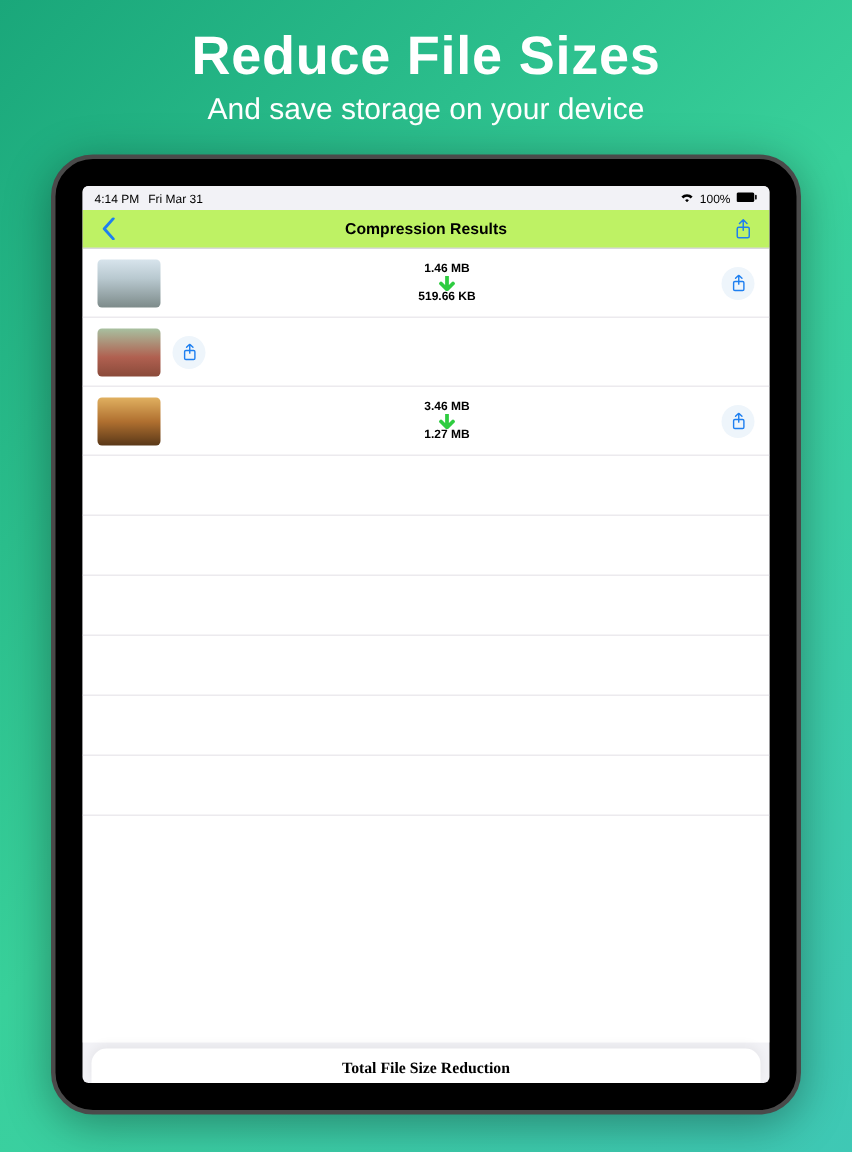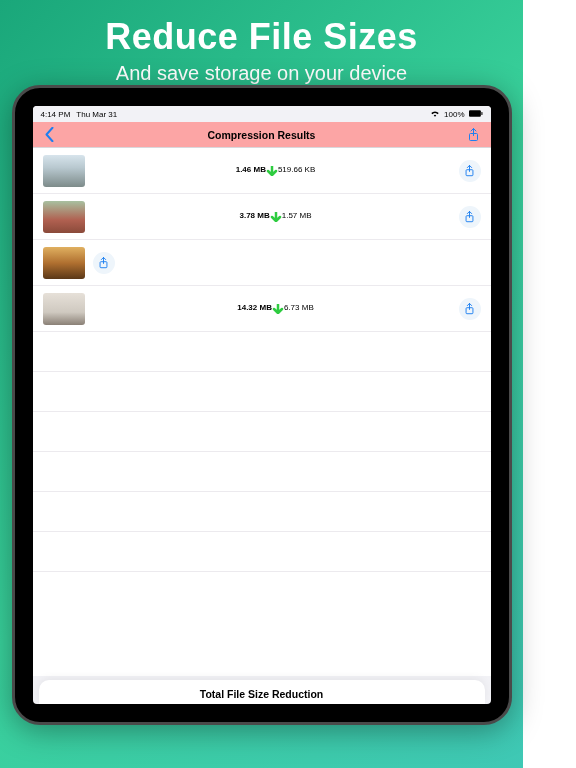--- a/index.html
+++ b/index.html
@@ -1,25 +1,26 @@
 <!DOCTYPE html>
 <html><head>
 <meta charset="utf-8">
 <style>
   * { margin: 0; padding: 0; box-sizing: border-box; }
   html, body { width: 576px; height: 768px; overflow: hidden; font-family: -apple-system, "Helvetica Neue", Arial, sans-serif; }
   .bg {
-    width: 523px; height: 768px;
+    width: 568px; height: 768px;
     background: linear-gradient(135deg, #1aa77a 0%, #39d19b 50%, #3fc8b5 100%);
     display: flex; flex-direction: column; align-items: center;
   }
   .hero-title { color: #fff; font-size: 36px; font-weight: 700; margin-top: 16px; letter-spacing: .5px; }
   .hero-sub { color: #fff; font-size: 20px; font-weight: 400; margin-top: 4px; }
 
   .device {
+    margin-top: 18px;
     width: 500px; height: 640px;
     background: #000;
     border: 3px solid #4a4a4a;
     border-radius: 28px;
     padding: 18px;
     box-shadow: 0 6px 30px rgba(0,0,0,.35);
   }
   .screen {
     width: 100%; height: 100%;
     background: #f2f2f6;
@@ -30,21 +31,21 @@
 
   .status-bar {
     height: 16px; padding: 0 8px;
     display: flex; justify-content: space-between; align-items: center;
     font-size: 8px; color: #000; background: #f2f2f6;
   }
   .status-left { display: flex; gap: 6px; align-items: center; }
   .status-right { display: flex; gap: 4px; align-items: center; }
 
   .nav-bar {
-    height: 26px; background: #fca5a5;
+    height: 26px; background: #bef264;
     border-bottom: 1px solid #d8d8dc;
     display: flex; align-items: center; justify-content: space-between;
     padding: 0 8px;
   }
   .nav-title { font-size: 10.5px; font-weight: 600; color: #000; }
   .nav-back, .nav-share { width: 18px; height: 18px; display: flex; align-items: center; justify-content: center; cursor: pointer; }
 
   .list { flex: 1; background: #fff; overflow: hidden; }
   .row {
     display: flex; align-items: center;
@@ -53,42 +54,42 @@
     min-height: 46px;
   }
   .row.empty { min-height: 40px; }
   .thumb {
     width: 42px; height: 32px; border-radius: 3px;
     flex-shrink: 0; margin-right: 8px; background: #ccc;
     background-size: cover; background-position: center;
   }
   .sizes {
     flex: 1;
-    display: flex; align-items: center; justify-content: center;
+    display: flex; flex-direction: column; align-items: center; justify-content: center;
     line-height: 1.05;
   }
   .orig { font-size: 8px; font-weight: 700; color: #000; }
   .arrow-down { width: 12px; height: 10px; margin: 0px 0; }
-  .final { font-size: 8px; font-weight: 400; color: #000; }
+  .final { font-size: 8px; font-weight: 700; color: #000; }
   .row-share {
     width: 22px; height: 22px; border-radius: 11px;
     background: #eef5fb;
     display: flex; align-items: center; justify-content: center;
     cursor: pointer; flex-shrink: 0;
   }
 
   .footer-card {
     margin: 4px 6px 0 6px;
     background: #fff;
     border-radius: 10px 10px 0 0;
     box-shadow: 0 -2px 8px rgba(0,0,0,.06);
     padding: 8px 0 4px 0;
     text-align: center;
   }
-  .footer-title { font-size: 10.5px; font-weight: 700; color: #000; }
+  .footer-title { font-size: 10.5px; font-weight: 700; color: #000; font-family: Liberation Serif, serif; }
 
   
   .t0 { background: linear-gradient(180deg,#d7e4ec 0%,#b8c8cf 40%,#7d8b8a 100%); }
   .t1 { background: linear-gradient(180deg,#a8c0a0 0%,#b06050 60%,#8a4a3a 100%); }
   .t2 { background: linear-gradient(180deg,#e0b060 0%,#b07030 50%,#5a3818 100%); }
   .t3 { background: linear-gradient(180deg,#e6e0d8 0%,#cfc9c0 60%,#8a8076 100%); }
   .t4 { background: linear-gradient(180deg,#98c8b8 0%,#3aa0c0 60%,#2e7fa0 100%); }
 </style>
 </head>
 <body>
@@ -96,21 +97,21 @@
 <div class="bg">
   <div class="hero-title">Reduce File Sizes</div>
   <div class="hero-sub">And save storage on your device</div>
 
   <div class="device">
     <div class="screen">
 
       <div class="status-bar">
         <div class="status-left">
           <span>4:14 PM</span>
-          <span>Thu Mar 31</span>
+          <span>Fri Mar 31</span>
         </div>
         <div class="status-right">
           <span>
             <svg width="10" height="8" viewBox="0 0 24 18">
                 <path d="M12 18l-3-3a4.2 4.2 0 016 0l-3 3zm-6-6l-3-3a12.7 12.7 0 0118 0l-3 3a8.5 8.5 0 00-12 0z" fill="#000"></path>
               </svg>
           </span>
           <span>100%</span>
           <span>
             <svg width="14" height="7" viewBox="0 0 26 12">
@@ -148,51 +149,35 @@
     </div>
     <div class="row-share">
       <svg width="11" height="12" viewBox="0 0 24 28">
         <path d="M12 1v14M7 6l5-5 5 5" stroke="#1e7ff0" stroke-width="2.2" fill="none" stroke-linecap="round" stroke-linejoin="round"></path>
         <rect x="4" y="11" width="16" height="14" rx="2" stroke="#1e7ff0" stroke-width="2.2" fill="none"></rect>
       </svg>
     </div>
           </div>
           <div class="row">
     <div class="thumb t1"></div>
-    <div class="sizes">
-      <span class="orig">3.78 MB</span>
-      <svg class="arrow-down" viewBox="0 0 24 20">
-        <path d="M12 0v12M4 10l8 8 8-8" stroke="#2ecc40" stroke-width="5" fill="none" stroke-linecap="round" stroke-linejoin="round"></path>
-      </svg>
-      <span class="final">1.57 MB</span>
-    </div>
     <div class="row-share">
       <svg width="11" height="12" viewBox="0 0 24 28">
         <path d="M12 1v14M7 6l5-5 5 5" stroke="#1e7ff0" stroke-width="2.2" fill="none" stroke-linecap="round" stroke-linejoin="round"></path>
         <rect x="4" y="11" width="16" height="14" rx="2" stroke="#1e7ff0" stroke-width="2.2" fill="none"></rect>
       </svg>
     </div>
           </div>
           <div class="row">
     <div class="thumb t2"></div>
-    <div class="row-share">
-      <svg width="11" height="12" viewBox="0 0 24 28">
-        <path d="M12 1v14M7 6l5-5 5 5" stroke="#1e7ff0" stroke-width="2.2" fill="none" stroke-linecap="round" stroke-linejoin="round"></path>
-        <rect x="4" y="11" width="16" height="14" rx="2" stroke="#1e7ff0" stroke-width="2.2" fill="none"></rect>
-      </svg>
-    </div>
-          </div>
-          <div class="row">
-    <div class="thumb t3"></div>
     <div class="sizes">
-      <span class="orig">14.32 MB</span>
+      <span class="orig">3.46 MB</span>
       <svg class="arrow-down" viewBox="0 0 24 20">
         <path d="M12 0v12M4 10l8 8 8-8" stroke="#2ecc40" stroke-width="5" fill="none" stroke-linecap="round" stroke-linejoin="round"></path>
       </svg>
-      <span class="final">6.73 MB</span>
+      <span class="final">1.27 MB</span>
     </div>
     <div class="row-share">
       <svg width="11" height="12" viewBox="0 0 24 28">
         <path d="M12 1v14M7 6l5-5 5 5" stroke="#1e7ff0" stroke-width="2.2" fill="none" stroke-linecap="round" stroke-linejoin="round"></path>
         <rect x="4" y="11" width="16" height="14" rx="2" stroke="#1e7ff0" stroke-width="2.2" fill="none"></rect>
       </svg>
     </div>
           </div>
           <div class="row empty"></div>
           <div class="row empty"></div>

